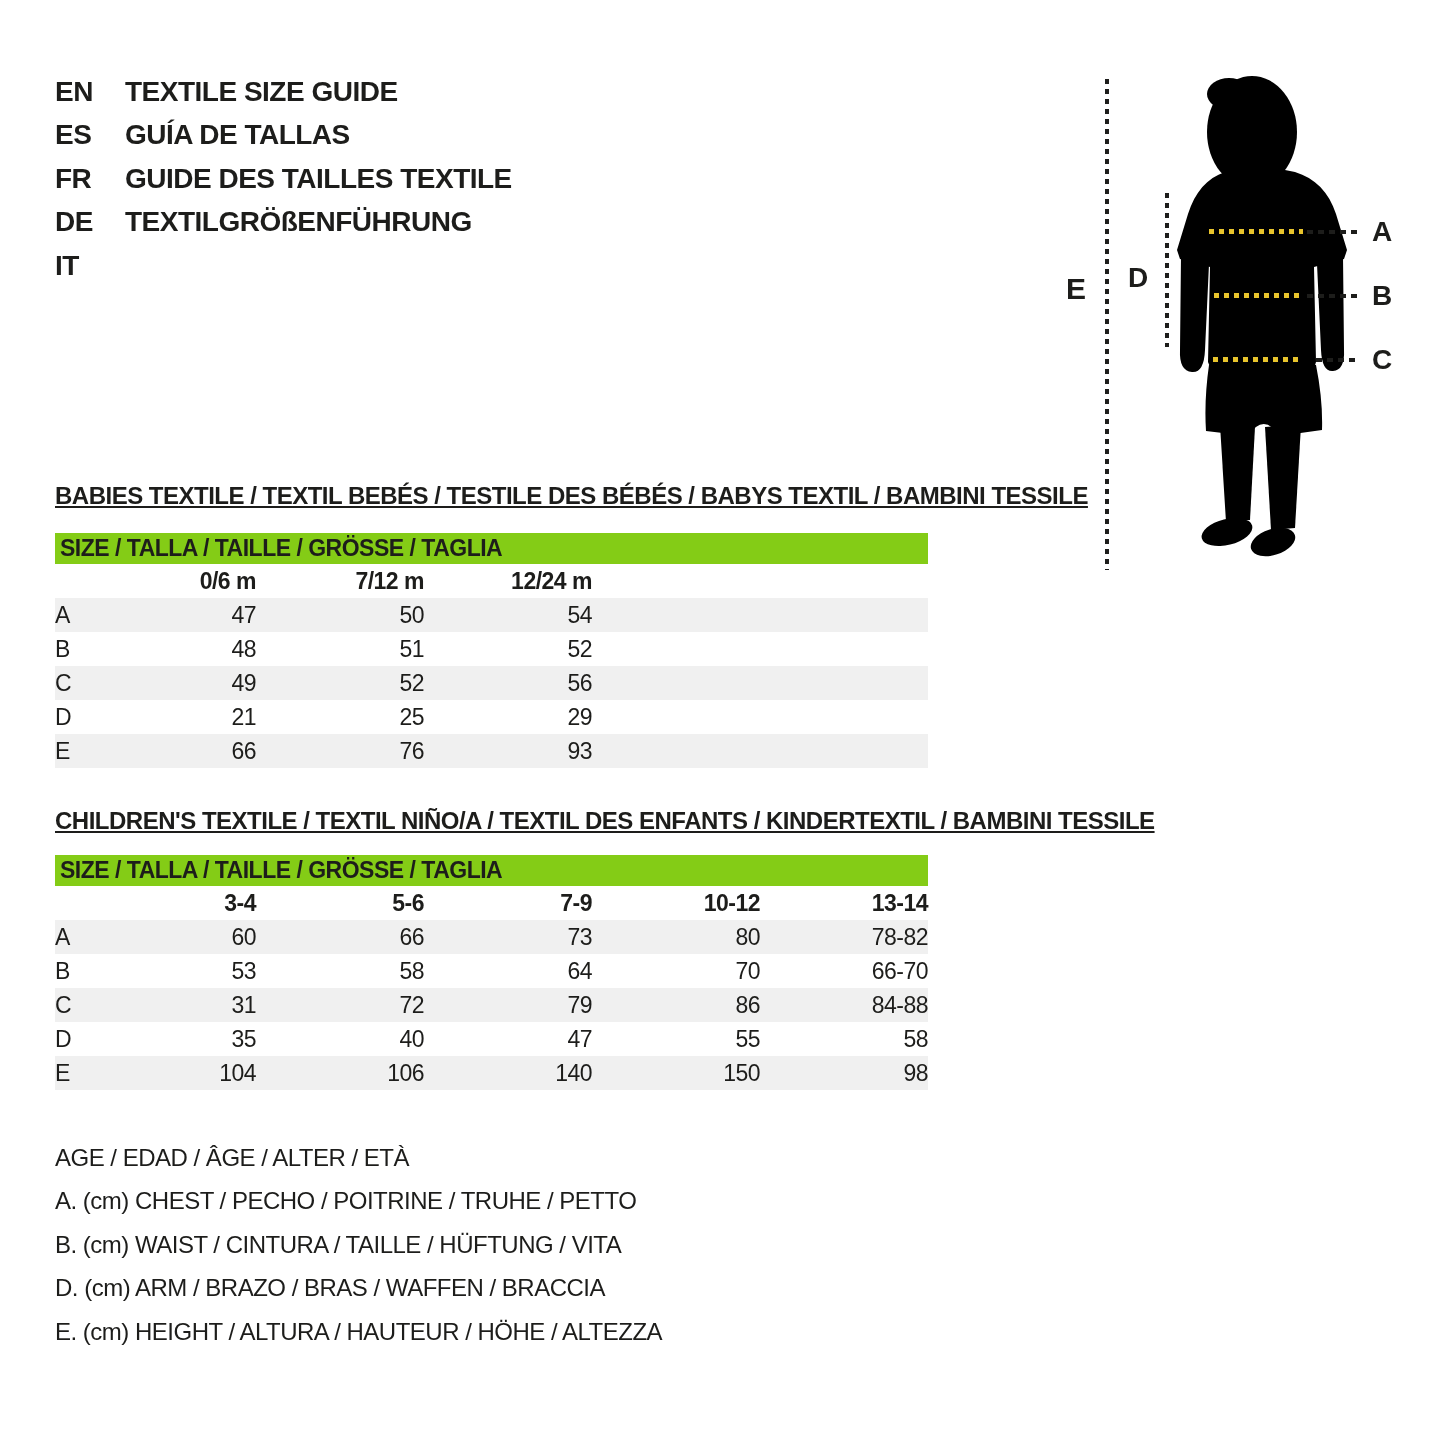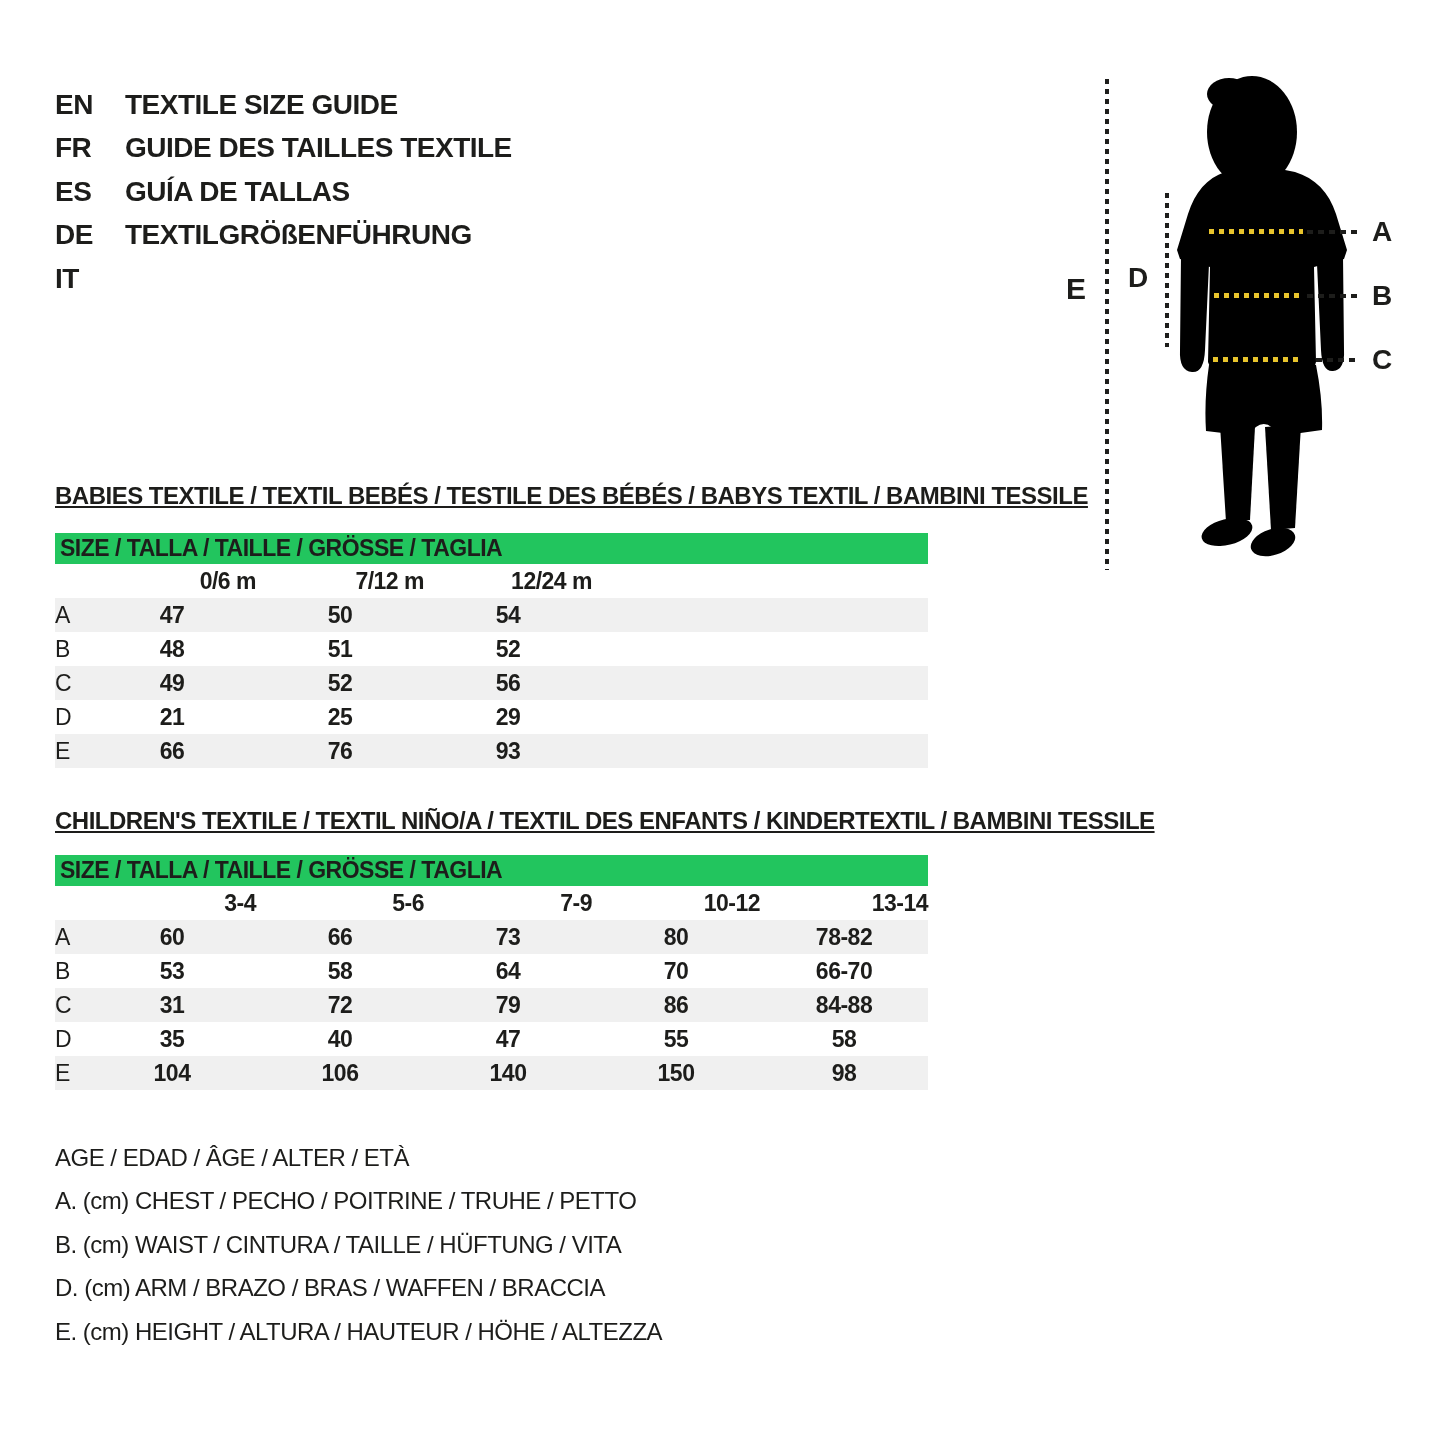--- a/index.html
+++ b/index.html
@@ -2,61 +2,61 @@
 <html><head>
 <meta charset="utf-8">
 <style>
   html,body{margin:0;padding:0;background:#ffffff;}
   #canvas{
     position:relative;width:1445px;height:1445px;background:#ffffff;
     font-family:"Liberation Sans",sans-serif;color:#1d1d1b;overflow:hidden;
   }
   .abs{position:absolute;}
   
-  #lang-block{left:55px;top:83px;}
+  #lang-block{left:55px;top:70px;}
   .lang-row{display:flex;height:43.5px;align-items:center;}
   .lang-code{width:70px;font-weight:700;font-size:28px;letter-spacing:-0.5px;}
   .lang-title{font-weight:700;font-size:28px;letter-spacing:-0.5px;white-space:nowrap;}
   
   .vdash{width:4px;background-image:repeating-linear-gradient(180deg,#1d1d1b 0 5px,transparent 5px 10px);}
   .hdash-black{height:4px;background-image:repeating-linear-gradient(90deg,#1d1d1b 0 6px,transparent 6px 11px);}
   .hdash-yellow{height:5px;background-image:repeating-linear-gradient(90deg,#e8c42c 0 5px,transparent 5px 10px);}
   .marker{font-weight:700;font-size:28px;letter-spacing:-0.5px;}
   
   .section-title{font-weight:700;font-size:24px;letter-spacing:-0.5px;white-space:nowrap;text-decoration:underline;}
   
   table.size-table{border-collapse:collapse;table-layout:fixed;width:873px;}
   table.size-table td{padding:0;font-size:23px;letter-spacing:-0.5px;vertical-align:middle;}
   tr.bar-row{height:31px;}
-  tr.bar-row td{background:#22c55e;font-weight:700;padding-left:5px;}
+  tr.bar-row td{background:#84cc16;font-weight:700;padding-left:5px;}
   tr.data-row{height:34px;}
   tr.stripe td{background:#f0f0f0;}
   td.lbl{text-align:left;padding-left:4px;font-weight:400;}
-  td.val{text-align:center;font-weight:700;}
+  td.val{text-align:right;font-weight:400;}
   td.colhead{text-align:right;font-weight:700;}
   
   #legend .legend-line{height:43.5px;display:flex;align-items:center;font-weight:400;font-size:24px;letter-spacing:-0.5px;white-space:nowrap;}
 </style>
 </head>
 <body>
 
 <div id="canvas">
 
   <div class="abs" id="lang-block">
     <div class="lang-row">
       <span class="lang-code">EN</span>
       <span class="lang-title">TEXTILE SIZE GUIDE</span>
     </div>
     <div class="lang-row">
+      <span class="lang-code">ES</span>
+      <span class="lang-title">GUÍA DE TALLAS</span>
+    </div>
+    <div class="lang-row">
       <span class="lang-code">FR</span>
       <span class="lang-title">GUIDE DES TAILLES TEXTILE</span>
-    </div>
-    <div class="lang-row">
-      <span class="lang-code">ES</span>
-      <span class="lang-title">GUÍA DE TALLAS</span>
     </div>
     <div class="lang-row">
       <span class="lang-code">DE</span>
       <span class="lang-title">TEXTILGRÖßENFÜHRUNG</span>
     </div>
     <div class="lang-row">
       <span class="lang-code">IT</span>
     </div>
   </div>
 

